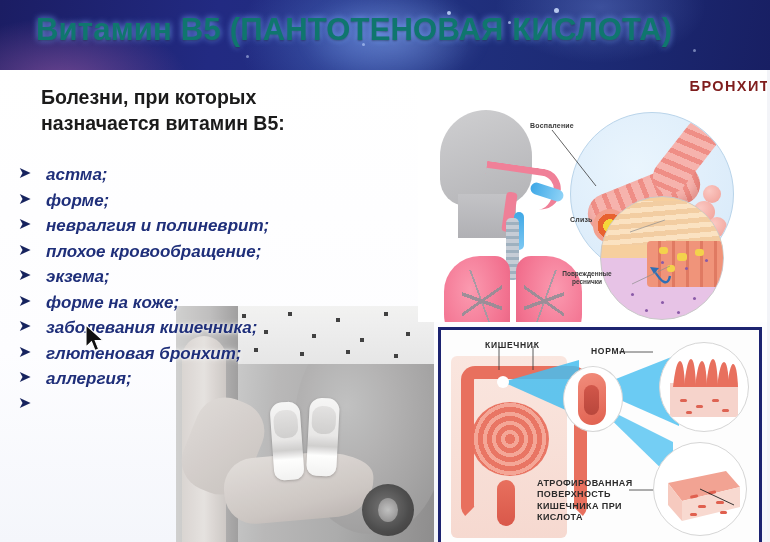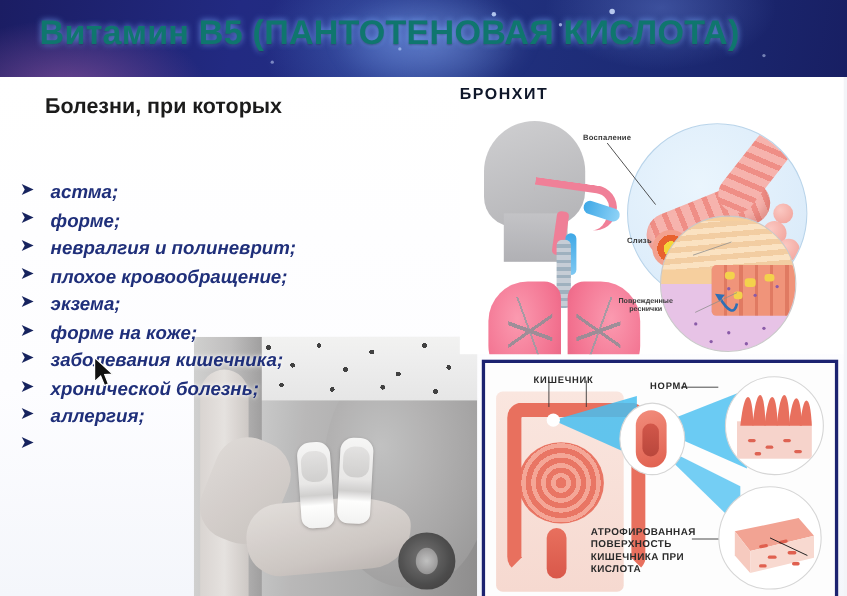--- a/index.html
+++ b/index.html
@@ -102,22 +102,22 @@
   #preg .shoeA{left:96px;top:96px;transform:rotate(-4deg);}
   #preg .shoeB{left:132px;top:92px;transform:rotate(3deg);}
   
   #preg .orn{position:absolute;left:186px;top:178px;width:52px;height:52px;border-radius:50%;
     background:radial-gradient(circle at 45% 45%, #6e6b6a, #3f3d3d 60%, #2d2b2b 100%);opacity:.9;}
   #preg .orn:after{content:"";position:absolute;left:16px;top:14px;width:20px;height:24px;border-radius:50%;
     background:radial-gradient(circle,#d8d5d2,#8e8b8a);opacity:.8;}
 
   
   #bronch{position:absolute;left:418px;top:70px;width:352px;height:252px;background:#ffffff;z-index:5;overflow:hidden;}
-  #bronch .cap{position:absolute;left:0;right:0;top:8px;text-align:left;
-    font-size:14.5px;font-weight:bold;letter-spacing:1.4px;color:#0f172a;}
+  #bronch .cap{position:absolute;left:0;right:0;top:8px;text-align:right;
+    font-size:14.5px;font-weight:bold;letter-spacing:1.4px;color:#7f1d1d;}
   #bronch .lbl{position:absolute;font-size:7px;color:#3a3a3a;font-weight:bold;letter-spacing:.2px;white-space:nowrap;}
   #bronch .lbl2{position:absolute;font-size:6.5px;color:#3a3a3a;font-weight:bold;text-align:center;line-height:1.25;}
   
   #bronch .head{position:absolute;left:22px;top:40px;width:92px;height:96px;border-radius:48px 48px 34px 28px;
     background:linear-gradient(160deg,#cfcfd1,#b3b3b6);}
   #bronch .neck{position:absolute;left:40px;top:124px;width:58px;height:44px;background:linear-gradient(180deg,#c3c3c6,#b0b0b4);}
   
   #bronch .airway{position:absolute;left:66px;top:96px;width:70px;height:34px;border-radius:0 30px 30px 0;
     border:7px solid #f08098;border-left:none;border-bottom:none;transform:rotate(8deg);}
   #bronch .throat{position:absolute;left:86px;top:122px;width:11px;height:40px;background:#ef7f97;border-radius:4px;transform:rotate(8deg);}
@@ -224,20 +224,21 @@
     <div class="armskin"></div>
     <div class="forearm"></div>
     <div class="hand"></div>
     <div class="shoe shoeA"></div>
     <div class="shoe shoeB"></div>
     <div class="orn"></div>
   </div>
 
   <div id="lead">
     <div>Болезни, при которых</div>
+    <div>назначается витамин В5:</div>
   </div>
 
   <div id="bullets">
     <div class="bullet">
       <span class="arrow">➤</span>
       <span>астма;</span>
     </div>
     <div class="bullet">
       <span class="arrow">➤</span>
       <span class="cont">форме;</span>
@@ -257,21 +258,21 @@
     <div class="bullet">
       <span class="arrow">➤</span>
       <span>форме на коже;</span>
     </div>
     <div class="bullet">
       <span class="arrow">➤</span>
       <span>заболевания кишечника;</span>
     </div>
     <div class="bullet">
       <span class="arrow">➤</span>
-      <span>хронической болезнь;</span>
+      <span>глютеновая бронхит;</span>
     </div>
     <div class="bullet">
       <span class="arrow">➤</span>
       <span>аллергия;</span>
     </div>
     <div class="bullet">
       <span class="arrow">➤</span>
     </div>
   </div>
 

